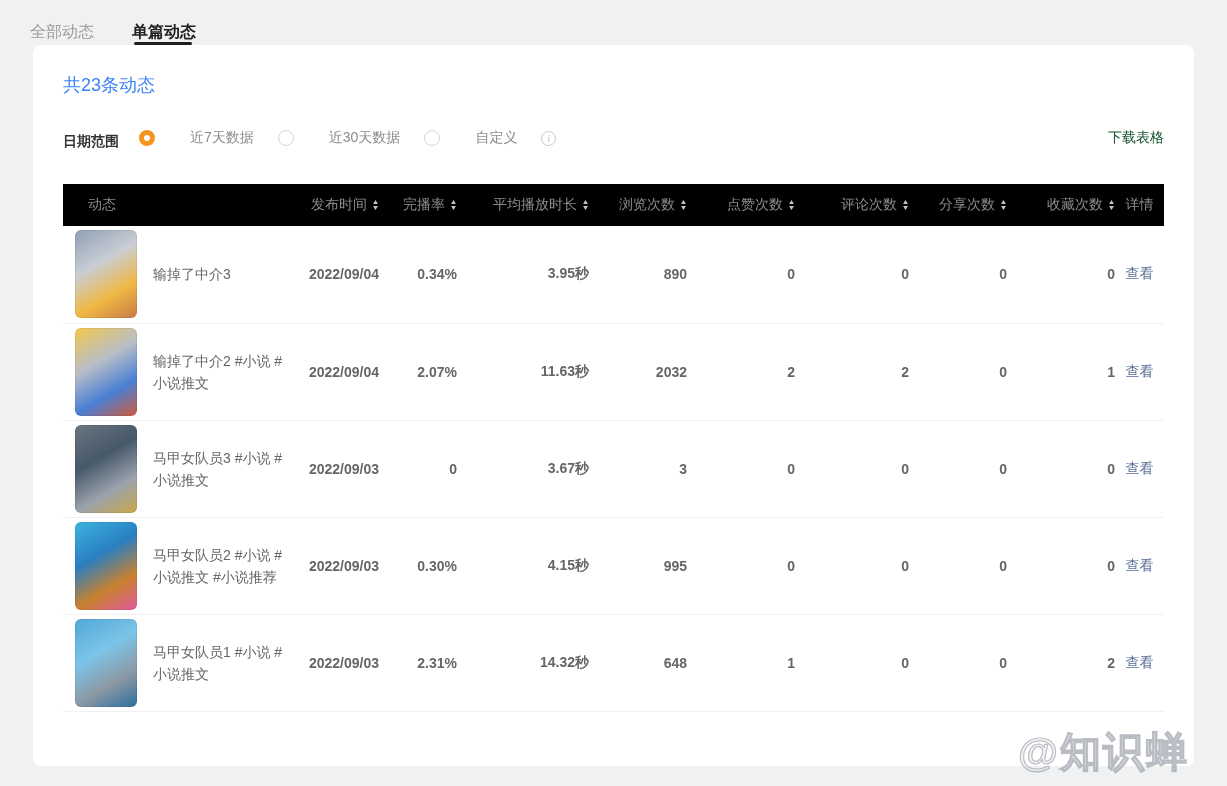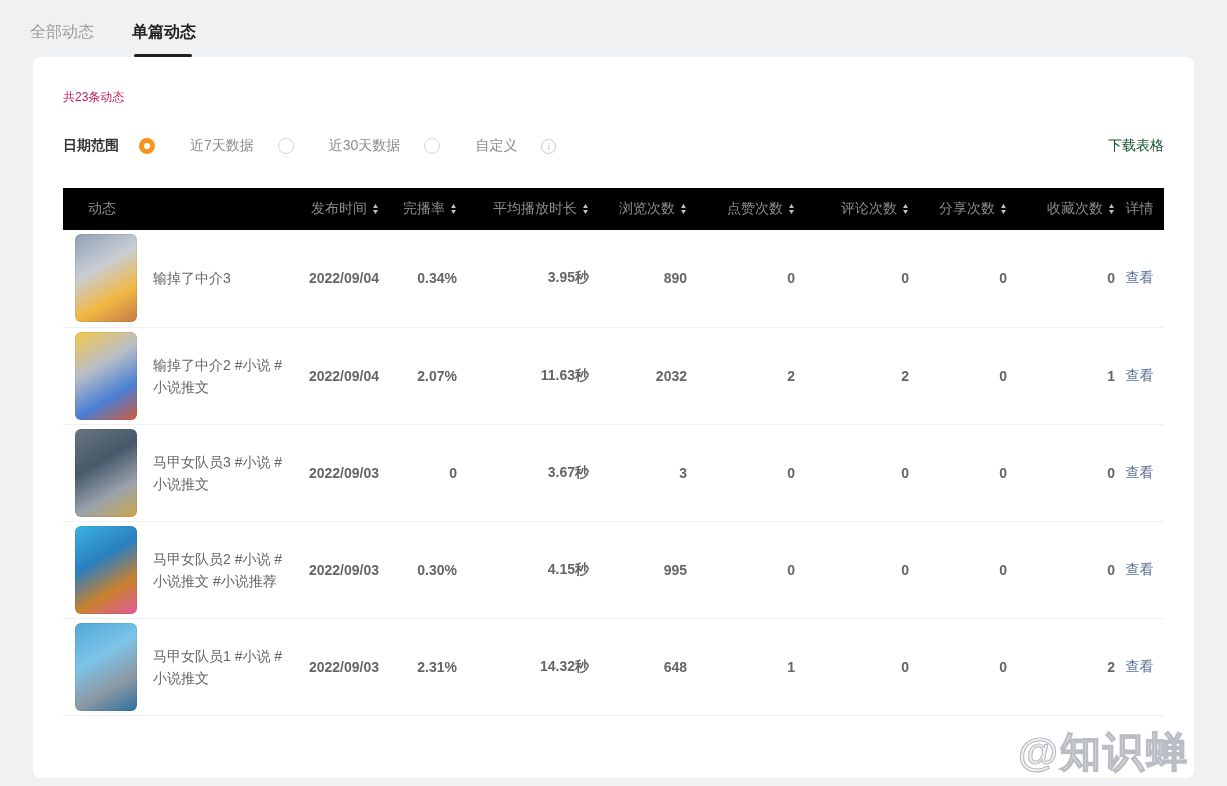--- a/index.html
+++ b/index.html
@@ -6,36 +6,36 @@
   html,body { width:1227px; height:786px; overflow:hidden; }
   body {
     background:#f0f1f2;
     font-family:"Liberation Sans","DejaVu Sans",sans-serif;
     color:#666;
     position:relative;
   }
 
   
   .tabbar { padding:22px 0 0 30px; display:flex; gap:38px; }
-  .tab { font-size:16px; color:#9b9b9b; cursor:pointer; padding-bottom:14px; }
+  .tab { font-size:16px; color:#9b9b9b; cursor:pointer; padding-bottom:2px; }
   .tab.active { color:#222; font-weight:bold; position:relative; }
   .tab.active::after {
     content:""; position:absolute; left:2px; bottom:0; width:58px; height:3px;
     background:#1f1f1f; border-radius:2px;
   }
 
   
   .card {
     margin:0 33px; background:#fff; border-radius:8px;
     padding:30px; height:721px; overflow:hidden;
   }
-  .summary { font-size:12px; color:#be185d; line-height:20px; }
+  .summary { font-size:18px; color:#3b82f6; line-height:20px; }
 
   .filter-row { margin-top:30px; display:flex; align-items:center; }
-  .filter-label { font-size:14px; font-weight:bold; color:#333; margin-right:20px; }
+  .filter-label { font-size:14px; font-weight:bold; color:#333; margin-right:20px;margin-top:8px; }
   .radio { display:inline-flex; align-items:center; margin-right:24px; cursor:pointer; }
   .rdot { width:16px; height:16px; border-radius:50%; background:#fff; margin-right:7px; flex:0 0 auto; }
   .rdot.on  { border:5px solid #f7941e; }
   .rdot.off { border:1px solid #d4d6d9; }
   .radio span.rlabel { font-size:14px; color:#8c8c8c;margin-left:28px; }
   .info {
     width:15px; height:15px; border:1px solid #c3c7cd; border-radius:50%;
     color:#b7bcc4; font-size:10px; display:inline-flex; align-items:center; justify-content:center;
     font-family:"Liberation Serif","DejaVu Serif",serif; font-style:italic; cursor:pointer;
   }

